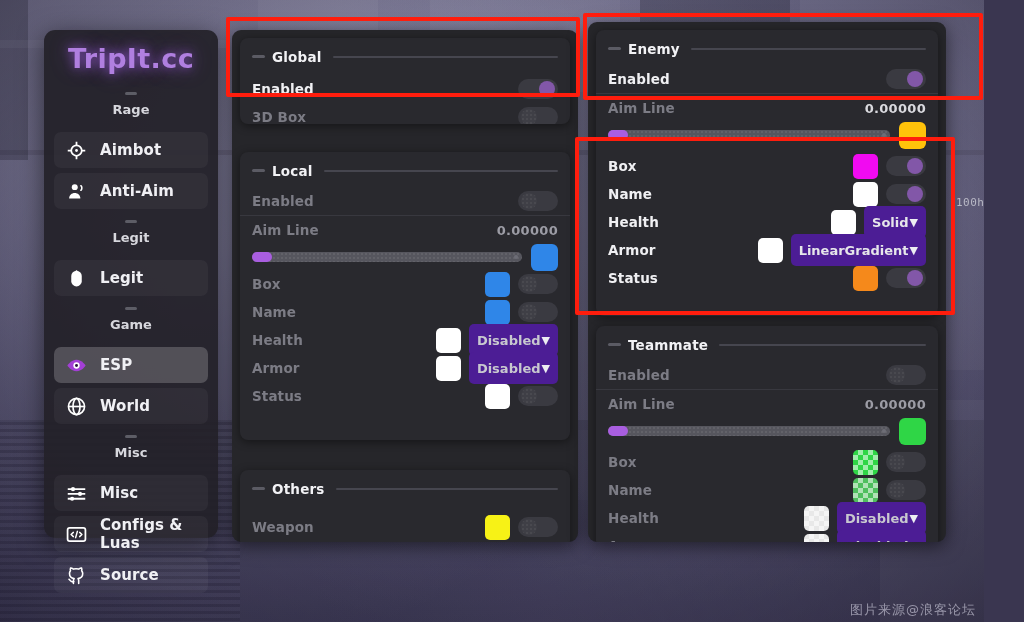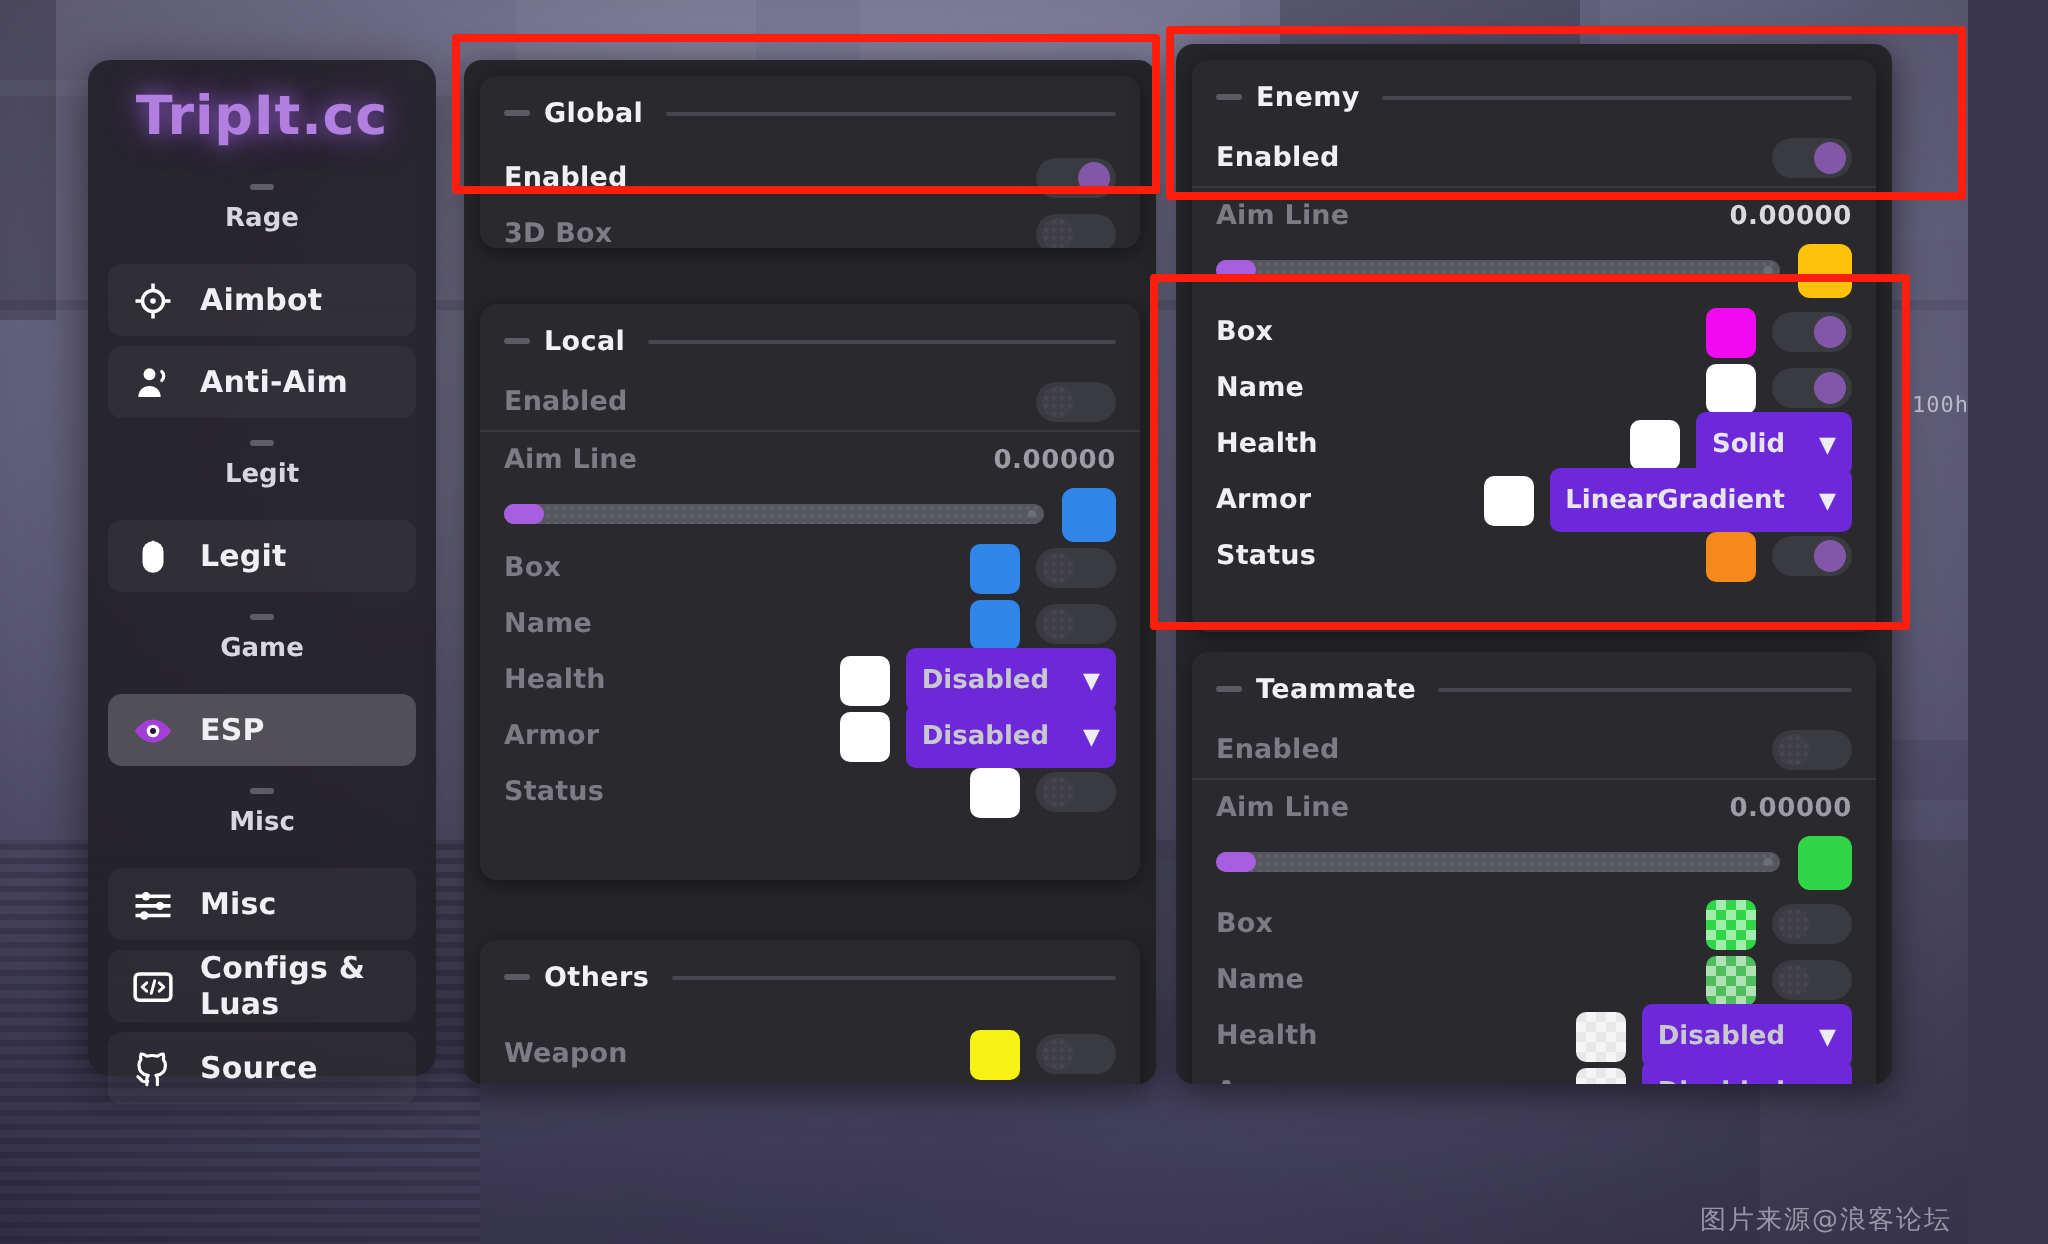--- a/index.html
+++ b/index.html
@@ -59,22 +59,22 @@
       background-size:4px 4px;}
 
   
   .sw{width:25px;height:25px;border-radius:5px;flex:0 0 auto;}
   .sw.alpha{background-image:
       linear-gradient(45deg,rgba(255,255,255,.55) 25%,transparent 25%,transparent 75%,rgba(255,255,255,.55) 75%),
       linear-gradient(45deg,rgba(255,255,255,.55) 25%,transparent 25%,transparent 75%,rgba(255,255,255,.55) 75%);
       background-size:10px 10px;background-position:0 0,5px 5px;}
 
   
-  .dd{height:24px;border-radius:5px;background:#6d28d9;display:flex;align-items:center;
-      gap:17px;padding:4px 8px;flex:0 0 auto;}
+  .dd{height:24px;border-radius:5px;background:#4c1d95;display:flex;align-items:center;
+      gap:1px;padding:4px 8px;flex:0 0 auto;}
   .dd .txt{font-size:13px;font-weight:bold;color:#e6e6ea;white-space:nowrap;}
   .dd .txt.off{color:#c8c8cf;}
   .dd .car{font-size:11px;color:#ededf2;line-height:1;}
 
   
   .sld-row{display:flex;align-items:center;gap:9px;padding:0 12px;height:26px;}
   .sld{position:relative;flex:1 1 auto;height:10px;border-radius:5px;background:#56565e;
     background-image:radial-gradient(rgba(255,255,255,.07) 1px,transparent 1px);background-size:4px 4px;}
   .sld .fill{position:absolute;left:0;top:0;bottom:0;width:20px;border-radius:5px;background:#a95ee0;}
   .sld .dot{position:absolute;right:4px;top:3px;width:4px;height:4px;border-radius:50%;background:#6d6d76;}
@@ -192,20 +192,30 @@
     <div class="nav-item active">
       <span class="ico">
         <svg width="21" height="21" viewBox="0 0 24 24">
           <path d="M1.6 12S5.6 5.4 12 5.4 22.4 12 22.4 12 18.4 18.6 12 18.6 1.6 12 1.6 12z" fill="#a33fd6"></path>
           <circle cx="12" cy="12" r="3.6" fill="#fff"></circle>
             <circle cx="12" cy="12" r="1.7" fill="#2a0d3d"></circle>
         </svg>
       </span>
       <span class="nm">ESP</span>
     </div>
+    <div class="nav-item">
+      <span class="ico">
+        <svg width="21" height="21" viewBox="0 0 24 24" fill="none" stroke="#fff" stroke-width="1.9">
+          <circle cx="12" cy="12" r="9.2"></circle>
+            <ellipse cx="12" cy="12" rx="4" ry="9.2"></ellipse>
+            <path d="M2.8 12h18.4"></path>
+        </svg>
+      </span>
+      <span class="nm">World</span>
+    </div>
 
     <div class="nav-sec">
       <span class="d"></span>
       <span class="t">Misc</span>
       <span class="r"></span>
     </div>
     <div class="nav-item">
       <span class="ico">
         <svg width="21" height="21" viewBox="0 0 24 24" stroke="#fff" stroke-width="2.1" fill="none">
           <path d="M2 7h20M2 12.5h20M2 18h20"></path>

